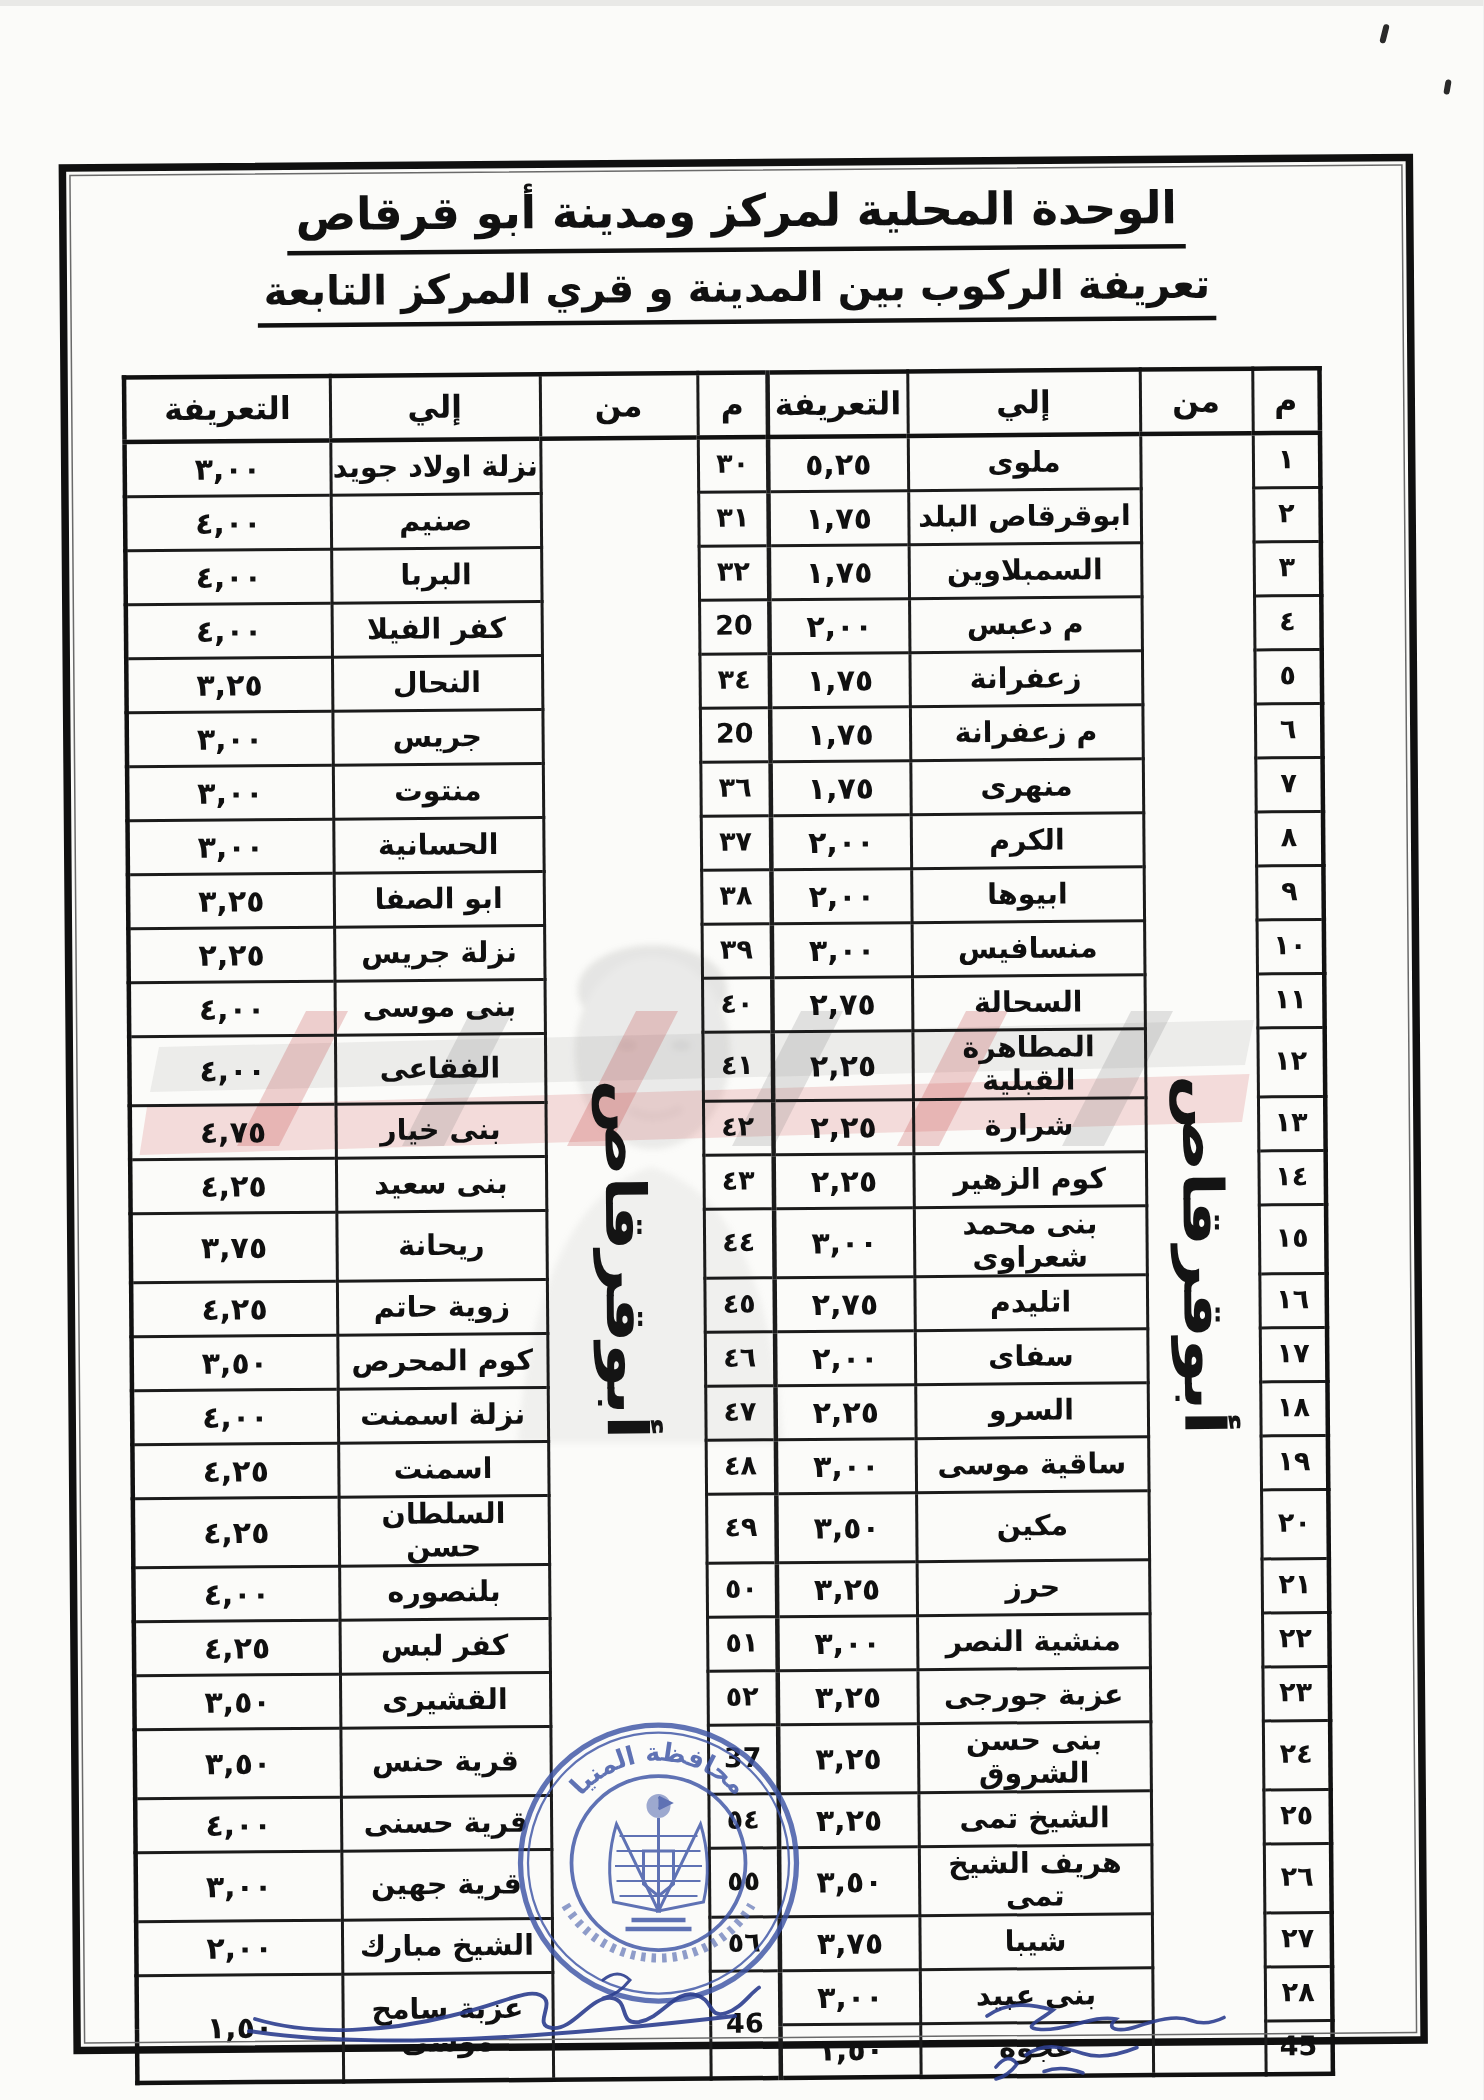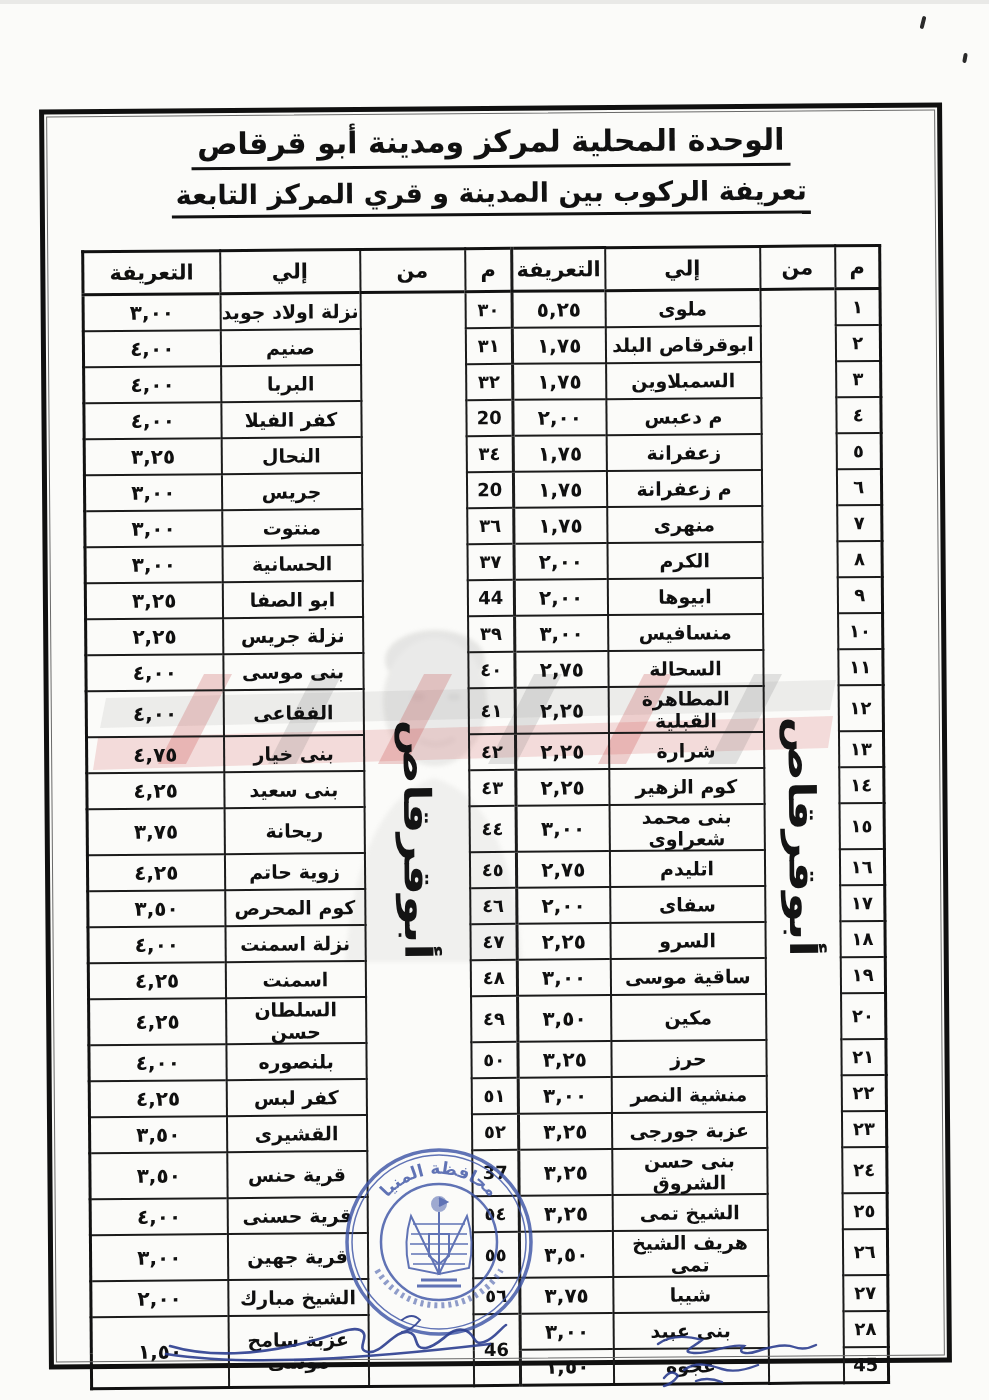--- a/index.html
+++ b/index.html
@@ -186,21 +186,21 @@
             <td class="c-to">الكرم</td>
             <td class="c-fare c-fare-r">٢,٠٠</td>
             <td class="c-num">٣٧</td>
             <td class="c-to">الحسانية</td>
             <td class="c-fare">٣,٠٠</td>
           </tr>
           <tr>
             <td class="c-num">٩</td>
             <td class="c-to">ابيوها</td>
             <td class="c-fare c-fare-r">٢,٠٠</td>
-            <td class="c-num">44</td>
+            <td class="c-num">٣٨</td>
             <td class="c-to">ابو الصفا</td>
             <td class="c-fare">٣,٢٥</td>
           </tr>
           <tr>
             <td class="c-num">١٠</td>
             <td class="c-to">منسافيس</td>
             <td class="c-fare c-fare-r">٣,٠٠</td>
             <td class="c-num">٣٩</td>
             <td class="c-to">نزلة جريس</td>
             <td class="c-fare">٢,٢٥</td>

